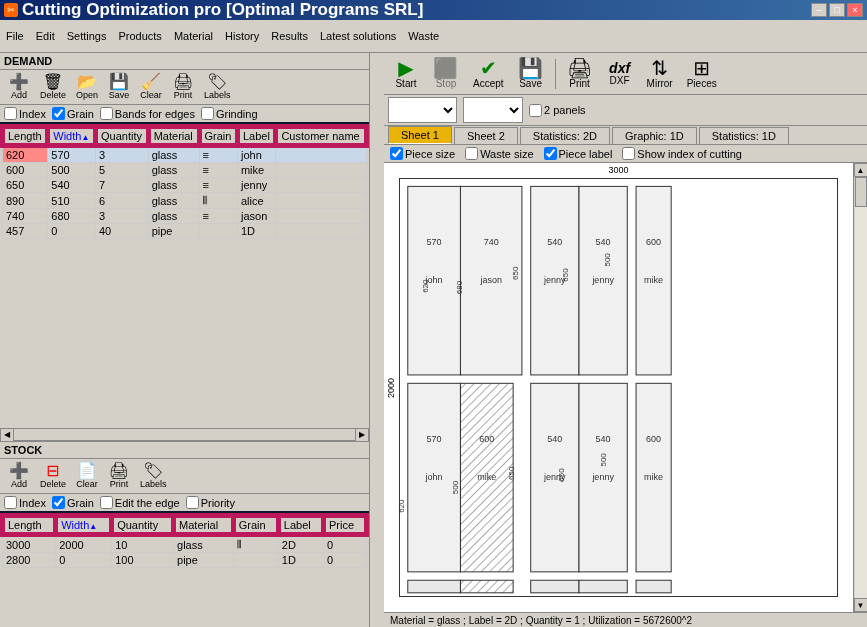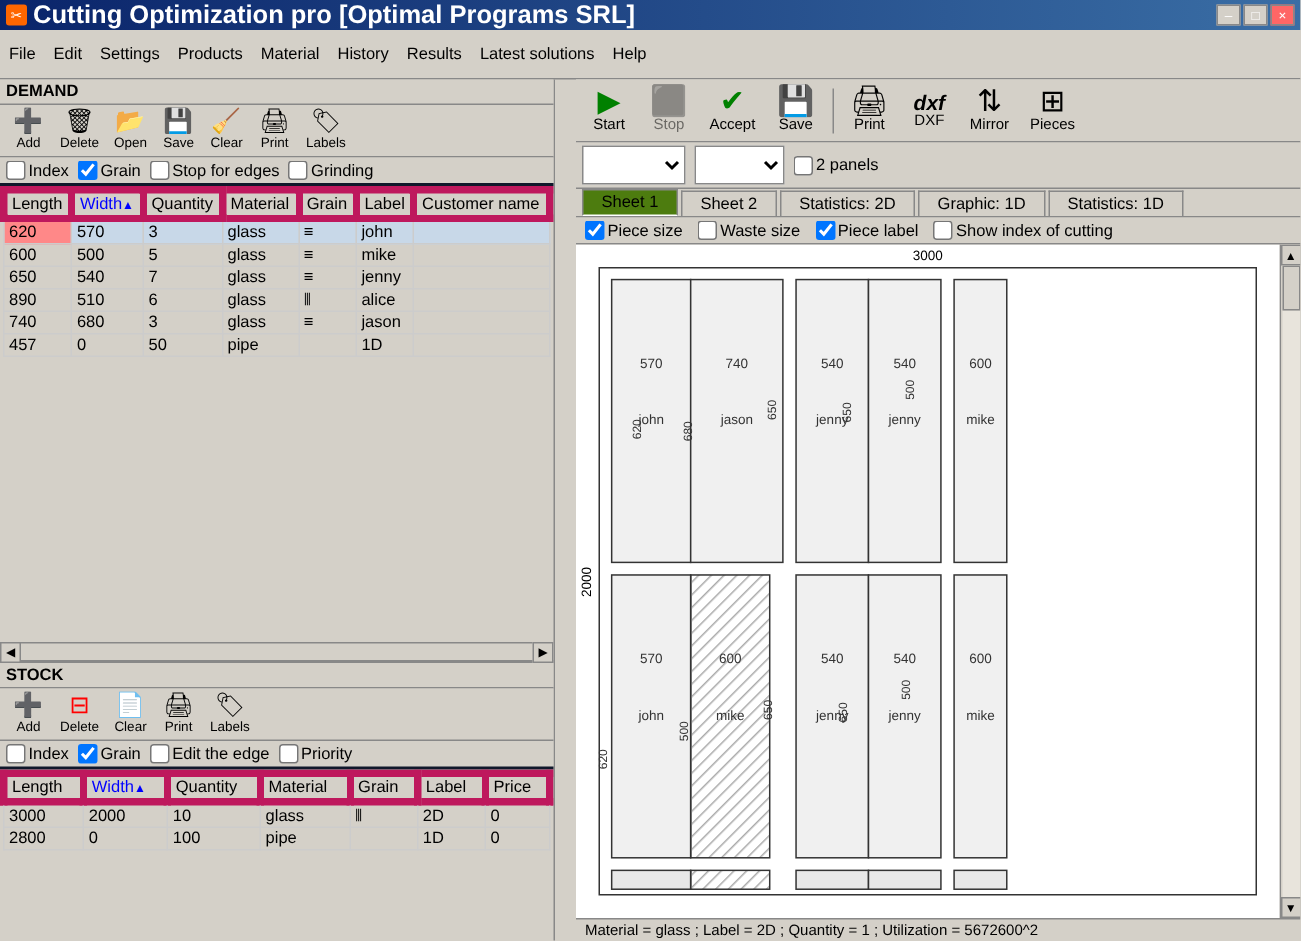--- a/index.html
+++ b/index.html
@@ -159,21 +159,21 @@
     .tab {
       padding: 2px 12px;
       border: 1px solid #888;
       border-bottom: none;
       background: #d4d0c8;
       cursor: pointer;
       font-size: 11px;
       margin-right: 2px;
     }
     .tab.active {
-      background: #4d7c0f;
+      background: #eab308;
       border-bottom: 1px solid white;
       position: relative;
       z-index: 1;
     }
     
     .visualization-options {
       display: flex;
       align-items: center;
       padding: 2px 6px;
       gap: 10px;
@@ -256,21 +256,21 @@
 
 <div class="menu-bar">
   <div class="menu-item">File</div>
   <div class="menu-item">Edit</div>
   <div class="menu-item">Settings</div>
   <div class="menu-item">Products</div>
   <div class="menu-item">Material</div>
   <div class="menu-item">History</div>
   <div class="menu-item">Results</div>
   <div class="menu-item">Latest solutions</div>
-  <div class="menu-item">Help</div>
+  <div class="menu-item">Waste</div>
 </div>
 
 <div class="main-area">
 
   <div class="left-panel">
 
     <div class="demand-section">
       <div class="section-header">DEMAND</div>
 
       <div class="toolbar">
@@ -308,21 +308,21 @@
         <label class="checkbox-label">
           <input type="checkbox" style="">
           <span>Index</span>
         </label>
         <label class="checkbox-label">
           <input type="checkbox" checked="" style="">
           <span>Grain</span>
         </label>
         <label class="checkbox-label">
           <input type="checkbox" style="">
-          <span>Stop for edges</span>
+          <span>Bands for edges</span>
         </label>
         <label class="checkbox-label">
           <input type="checkbox" style="">
           <span>Grinding</span>
         </label>
       </div>
 
       <div class="data-table">
         <table>
           <thead>
@@ -378,21 +378,21 @@
               <td>680</td>
               <td>3</td>
               <td>glass</td>
               <td><span style="letter-spacing:-1px;">≡</span></td>
               <td>jason</td>
               <td></td>
             </tr>
             <tr>
               <td>457</td>
               <td>0</td>
-              <td>50</td>
+              <td>40</td>
               <td>pipe</td>
               <td></td>
               <td>1D</td>
               <td></td>
             </tr>
           </tbody>
         </table>
       </div>
       <div class="scrollbar-h">
         <div class="scroll-btn-h">◀</div>

